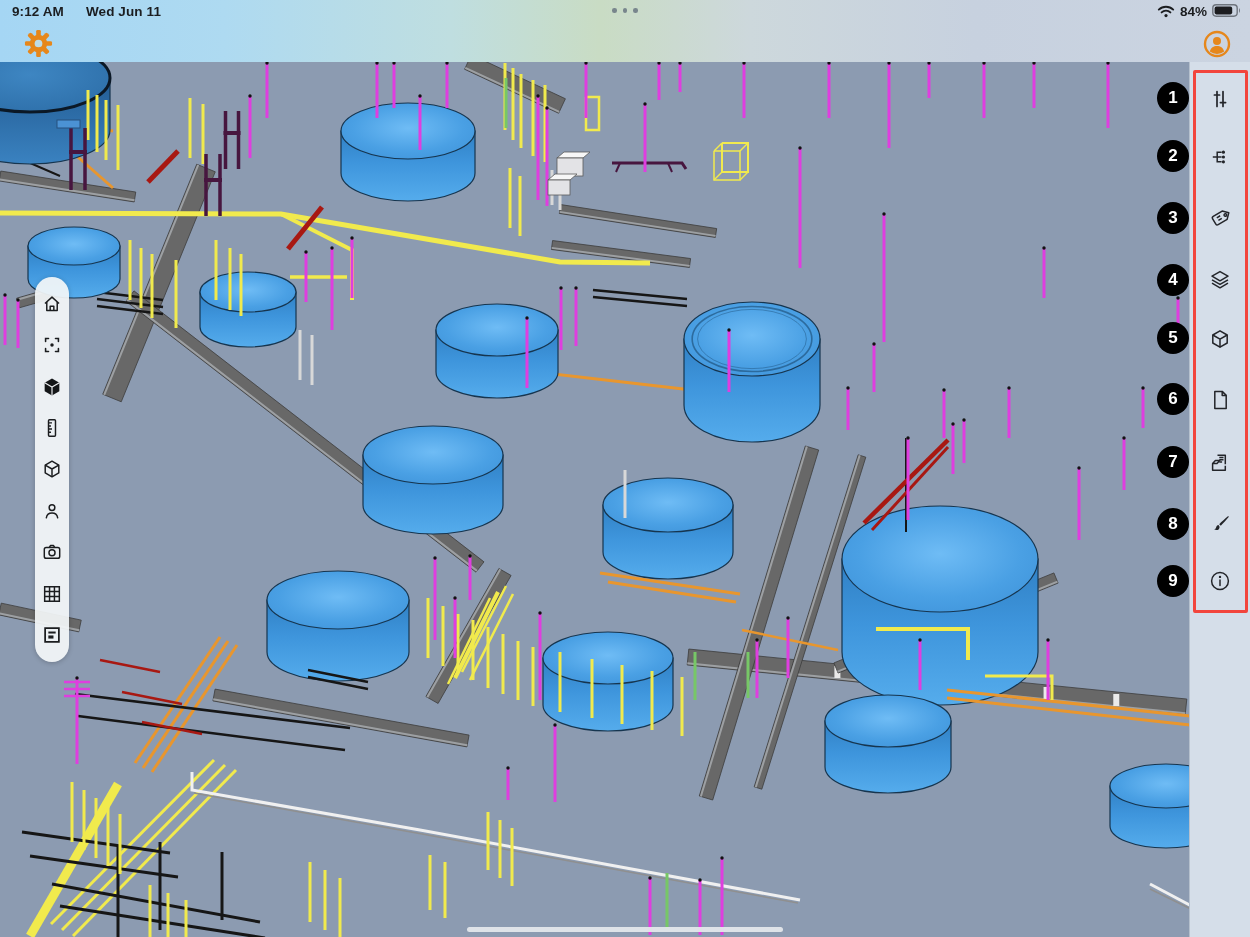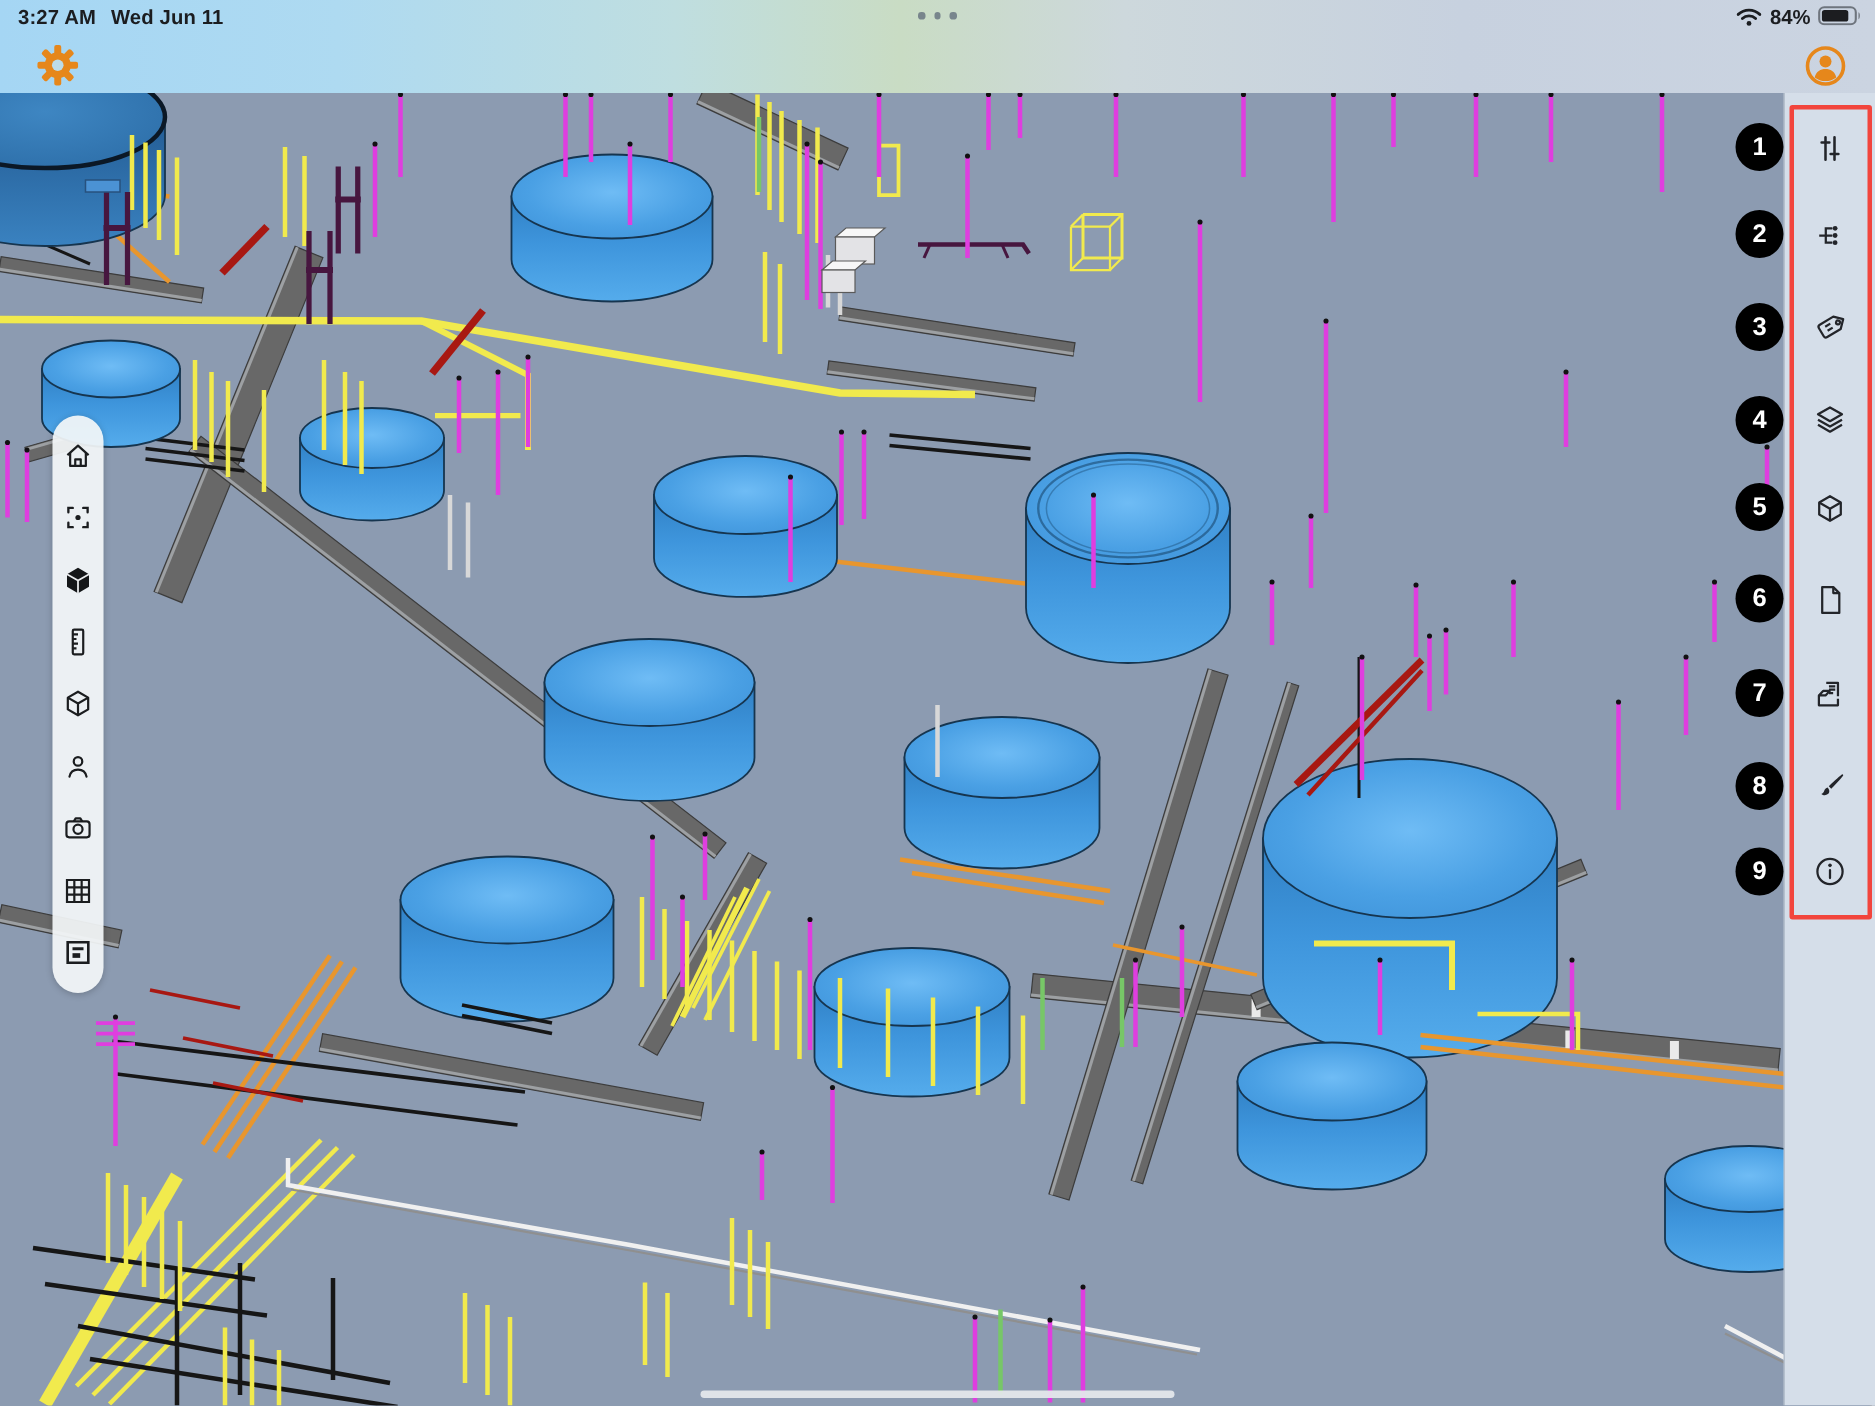--- a/index.html
+++ b/index.html
@@ -2,21 +2,21 @@
 <html><head>
 <meta charset="utf-8">
 <style>
   html,body{margin:0;padding:0;}
   body{width:1250px;height:937px;position:relative;overflow:hidden;
        font-family:"Liberation Sans",sans-serif;background:#8C9BB1;}
   
   .topbar{position:absolute;left:0;top:0;width:1250px;height:62px;z-index:30;
     background:linear-gradient(90deg,#A5D6F4 0%,#AEDAF1 18%,#BFDEE0 36%,#C9DCC4 48%,#CDD8DC 60%,#C7D1DF 78%,#CBD4E1 100%);}
   .status-left{position:absolute;left:12px;top:4px;font-size:13.5px;font-weight:700;color:#1b1d20;letter-spacing:.1px;}
-  .status-left .date{font-weight:600;margin-left:10px;}
+  .status-left .date{font-weight:600;margin-left:22px;}
   .status-right{position:absolute;right:8px;top:4px;display:flex;align-items:flex-start;gap:5px;}
   .batt-text{font-size:13.5px;font-weight:600;color:#1b1d20;}
   .dots{position:absolute;left:0;right:0;top:8px;display:flex;justify-content:center;gap:6px;}
   .dots i{width:4.5px;height:4.5px;border-radius:50%;background:#5c6878;opacity:.75;}
   .nav-title{position:absolute;left:0;right:0;top:33px;text-align:center;
     font-size:17.5px;font-weight:700;color:#101214;}
   .nav-title .caret{font-size:12px;color:#1d1f22;margin-left:4px;}
   .gear-btn{position:absolute;left:24px;top:29px;width:29px;height:29px;cursor:pointer;}
   .avatar-btn{position:absolute;right:19px;top:30px;width:28px;height:28px;cursor:pointer;}
   
@@ -376,21 +376,21 @@
       <polygon points="557,158 564,152 590,152 583,158" fill="#F7F7F7" stroke="#5a5a5a" stroke-width="0.8"></polygon>
       <rect x="557" y="158" width="26" height="18" fill="#E3E3E6" stroke="#5a5a5a" stroke-width="0.8"></rect>
       <polygon points="548,180 555,174 577,174 570,180" fill="#F7F7F7" stroke="#5a5a5a" stroke-width="0.8"></polygon>
       <rect x="548" y="180" width="22" height="15" fill="#E3E3E6" stroke="#5a5a5a" stroke-width="0.8"></rect>
       <rect x="57" y="120" width="23" height="8" fill="#4B92D4" stroke="#27517E" stroke-width="1"></rect>
     </svg>
 </div>
 
 <div class="topbar">
   <div class="status-left">
-    <span>3:27 AM</span><span class="date">Wed Jun 11</span>
+    <span>9:12 AM</span><span class="date">Wed Jun 11</span>
   </div>
   <div class="dots">
       <i></i>
       <i></i>
       <i></i>
     </div>
   <div class="status-right">
     <svg width="18" height="14" viewBox="0 0 18 14">
       <path d="M1.8 5.6a10.4 10.4 0 0 1 14.4 0" fill="none" stroke="#1b1d20" stroke-width="1.9" stroke-linecap="round"></path>
       <path d="M4.6 8.4a6.3 6.3 0 0 1 8.8 0" fill="none" stroke="#1b1d20" stroke-width="1.9" stroke-linecap="round"></path>

